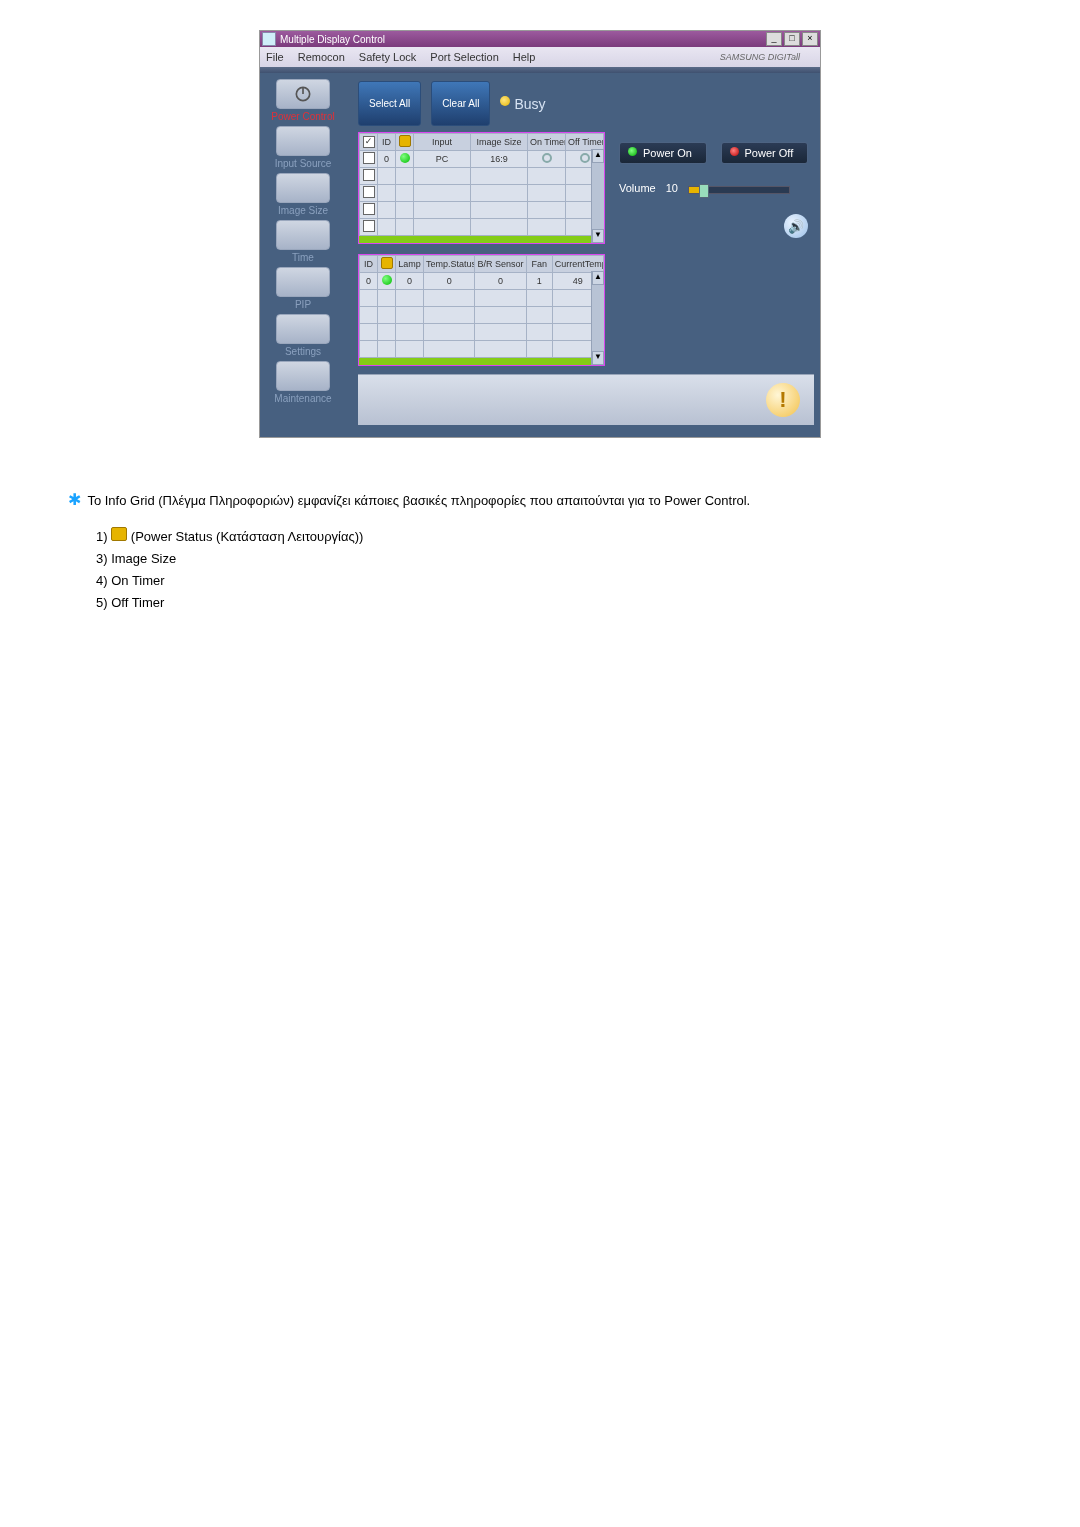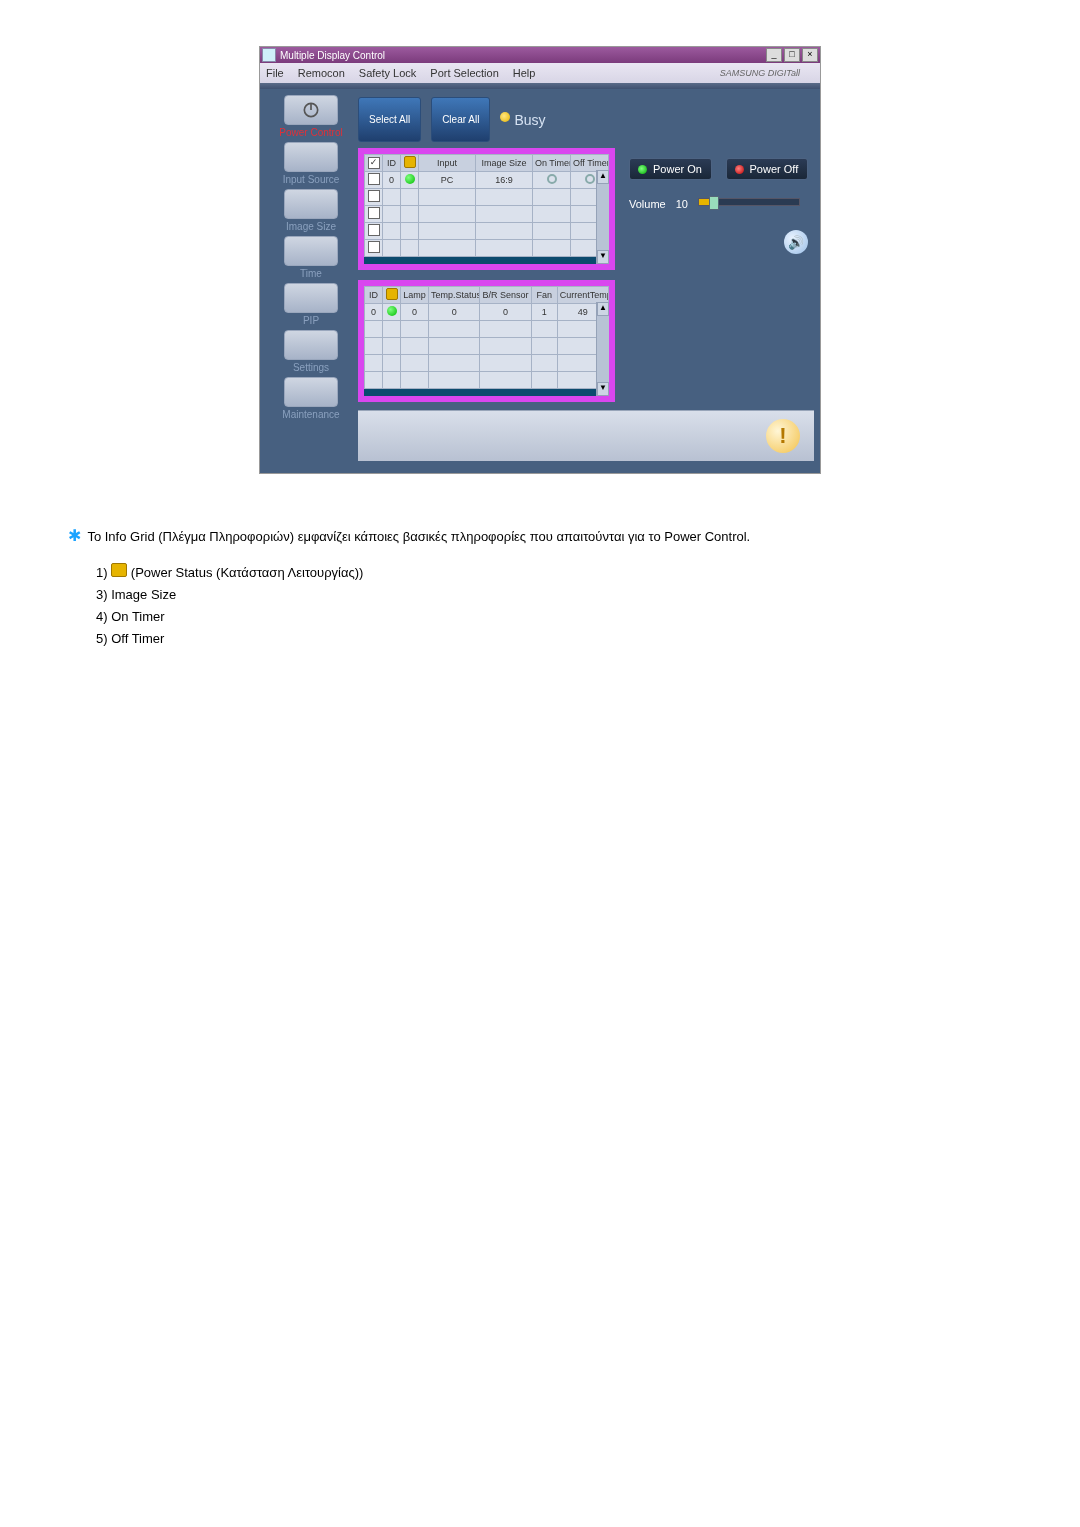--- a/index.html
+++ b/index.html
@@ -1,59 +1,59 @@
 <!DOCTYPE html>
 <html><head>
 <meta charset="utf-8">
 <style>
   body{margin:0;background:#fff;font-family:Tahoma,Arial,sans-serif;font-size:12px;color:#000;width:1080px}
   .wrap{padding:30px 60px}
-  .appwin{width:560px;margin:16px auto;background:#476080;border:1px solid #999}
+  .appwin{width:560px;margin:0 auto;background:#476080;border:1px solid #999}
   .titlebar{height:16px;background:linear-gradient(#9c5a9e,#7b3b7c);color:#fff;font-size:10px;display:flex;align-items:center;padding:0 2px}
   .titlebar .ico{width:12px;height:12px;background:#cfeef9;margin-right:4px;display:inline-block;border:1px solid #88a}
   .tbtns{margin-left:auto;display:flex;gap:2px}
   .tbtn{width:14px;height:12px;background:#ddd;border:1px solid #888;font-size:9px;line-height:10px;text-align:center;color:#000}
   .menubar{height:20px;background:linear-gradient(#e9e6f2,#d8d5e6);display:flex;align-items:center;padding:0 6px;font-size:11px;color:#333}
   .menubar span{margin-right:14px}
   .brand{margin-left:auto;font-size:9px;color:#666;font-style:italic}
   .topstrip{height:6px;background:linear-gradient(#5a6b88,#3f5170)}
   .body{display:flex}
-  .sidebar{width:86px;padding:6px 4px;display:flex;flex-direction:column;align-items:flex-end;gap:4px}
+  .sidebar{width:86px;padding:6px 4px;display:flex;flex-direction:column;align-items:flex-start;gap:4px}
   .sbi{width:78px;display:flex;flex-direction:column;align-items:center;color:#8aa0be;font-size:10px;cursor:pointer}
   .sbi.active{color:#e03038}
   .sbi .thumb{width:52px;height:28px;background:linear-gradient(#cfd6e2,#a7b3c8);border-radius:4px;margin-bottom:2px;border:1px solid #9aa7bd;display:flex;align-items:center;justify-content:center}
   .sbi .thumb svg{width:26px;height:20px}
   .main{flex:1;padding:8px 6px 12px 4px}
   .btnrow{display:flex;align-items:center;gap:10px;margin-bottom:6px}
   .pill{background:linear-gradient(#3f77b8,#1f3f6e);color:#fff;font-size:10px;padding:16px 10px;border-radius:3px;border:1px solid #2b4d7a;cursor:pointer}
   .busy{display:flex;align-items:flex-start;color:#d6e2f2;font-size:14px;gap:4px}
   .busy i{width:10px;height:10px;background:radial-gradient(circle at 40% 40%,#ffe680,#e6b400);border-radius:50%;display:inline-block}
   .cols{display:flex;gap:8px}
-  .gridwrap{background:#0c4a6e;border:6px solid #d946ef;width:245px;position:relative}
+  .gridwrap{background:#84cc16;border:1px solid #d946ef;width:245px;position:relative}
   .gridwrap.small{height:110px}
   .gridwrap.big{height:110px}
   table.grid{border-collapse:collapse;width:100%;font-size:9px;color:#333;table-layout:fixed}
   table.grid th,table.grid td{border:1px solid #a6b2c6;background:#dbe1ec;padding:1px 2px;text-align:center;height:14px;overflow:hidden;white-space:nowrap}
   table.grid th{background:#c8d0df;font-weight:normal}
   .chk{width:10px;height:10px;border:1px solid #666;background:#fff;display:inline-block}
   .chk.on::after{content:"✓";font-size:9px;display:block;line-height:8px}
   .pdot{width:10px;height:10px;border-radius:50%;background:radial-gradient(circle at 35% 35%,#7fff7f,#0b0);display:inline-block}
   .ring{width:10px;height:10px;border-radius:50%;border:2px solid #8aa;display:inline-block;box-sizing:border-box}
   .scroll{position:absolute;right:0;top:16px;bottom:0;width:12px;background:#b8c3d5;border-left:1px solid #95a2b8}
   .scroll .up,.scroll .dn{height:12px;background:#cdd6e4;border:1px solid #95a2b8;font-size:8px;text-align:center;line-height:10px}
   .scroll .dn{position:absolute;bottom:0;left:0;right:0}
   .callouts{position:absolute;pointer-events:none}
   .cl{position:absolute;width:20px;height:20px;border:2px solid #2e7bd4;border-radius:50%;background:radial-gradient(circle at 35% 35%,#dff1ff,#a9d4ff);color:#0b4ea8;font-size:12px;font-weight:bold;display:flex;align-items:center;justify-content:center}
   .rightpanel{flex:1;padding:4px 6px;color:#fff}
   .pbtns{display:flex;gap:14px;margin:6px 0 18px}
-  .pbtn{flex:1;background:linear-gradient(#2b3b55,#1a2738);border:1px solid #4d6382;border-radius:3px;padding:4px 8px;font-size:11px;color:#fff;display:flex;align-items:center;gap:6px;cursor:pointer}
+  .pbtn{flex:1;background:linear-gradient(#2b3b55,#1a2738);border:1px solid #4d6382;border-radius:3px;padding:4px 8px;font-size:11px;color:#fff;display:flex;gap:6px;cursor:pointer}
   .pbtn.on i{background:radial-gradient(circle at 40% 40%,#7fff7f,#0a0)}
   .pbtn.off i{background:radial-gradient(circle at 40% 40%,#ff8080,#b00)}
   .pbtn i{width:9px;height:9px;border-radius:50%;display:inline-block}
-  .vol{display:flex;align-items:flex-start;gap:10px;font-size:11px;margin-top:6px}
+  .vol{display:flex;align-items:flex-end;gap:10px;font-size:11px;margin-top:6px}
   .vol .bar{width:100px;height:6px;background:#2a3a52;border:1px solid #556;position:relative}
   .vol .bar .fill{position:absolute;left:0;top:0;bottom:0;width:10%;background:#e6b400}
   .vol .knob{position:absolute;left:10%;top:-3px;width:8px;height:12px;background:#9db;border:1px solid #567}
   .volicon{margin-left:auto;margin-top:20px;width:24px;height:24px;border-radius:50%;background:radial-gradient(circle at 35% 35%,#e9f3ff,#9cc0e8);display:flex;align-items:center;justify-content:center;font-size:13px;color:#2b5}
   .footer{height:50px;background:linear-gradient(#d9dfea,#b8c1d2);border-top:1px solid #98a5b9;margin-top:8px;display:flex;align-items:center;justify-content:flex-end;padding:0 14px}
   .footer .excl{width:34px;height:34px;border-radius:50%;background:radial-gradient(circle at 35% 35%,#fff6d6,#f3c14a);display:flex;align-items:center;justify-content:center;font-size:22px;color:#b47800;font-weight:bold}
   
   .notes{margin:48px 8px 0;font-size:13px;line-height:1.7}
   .star{color:#1aa3ff;font-size:16px;margin-right:6px}
   .pstat{display:inline-block;width:14px;height:12px;background:#e6b400;border:1px solid #a07800;border-radius:2px}

